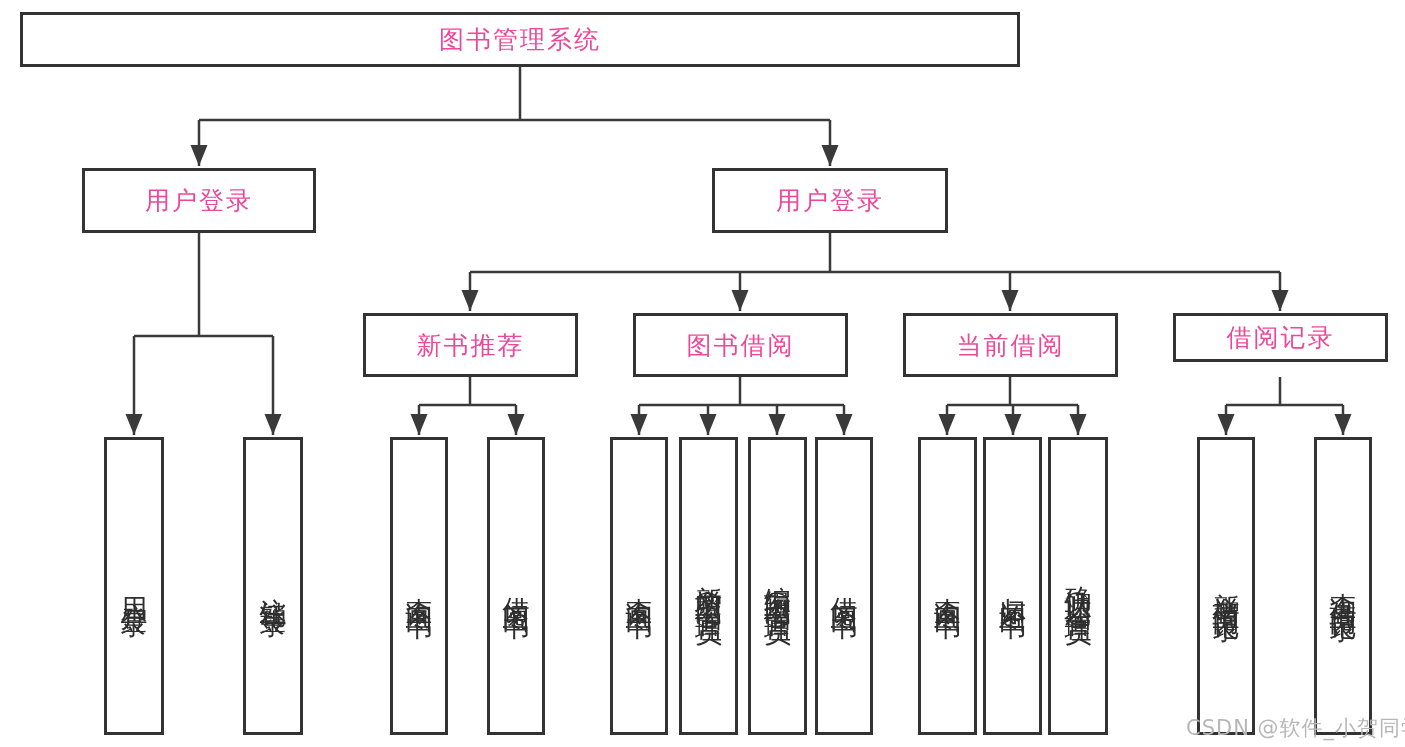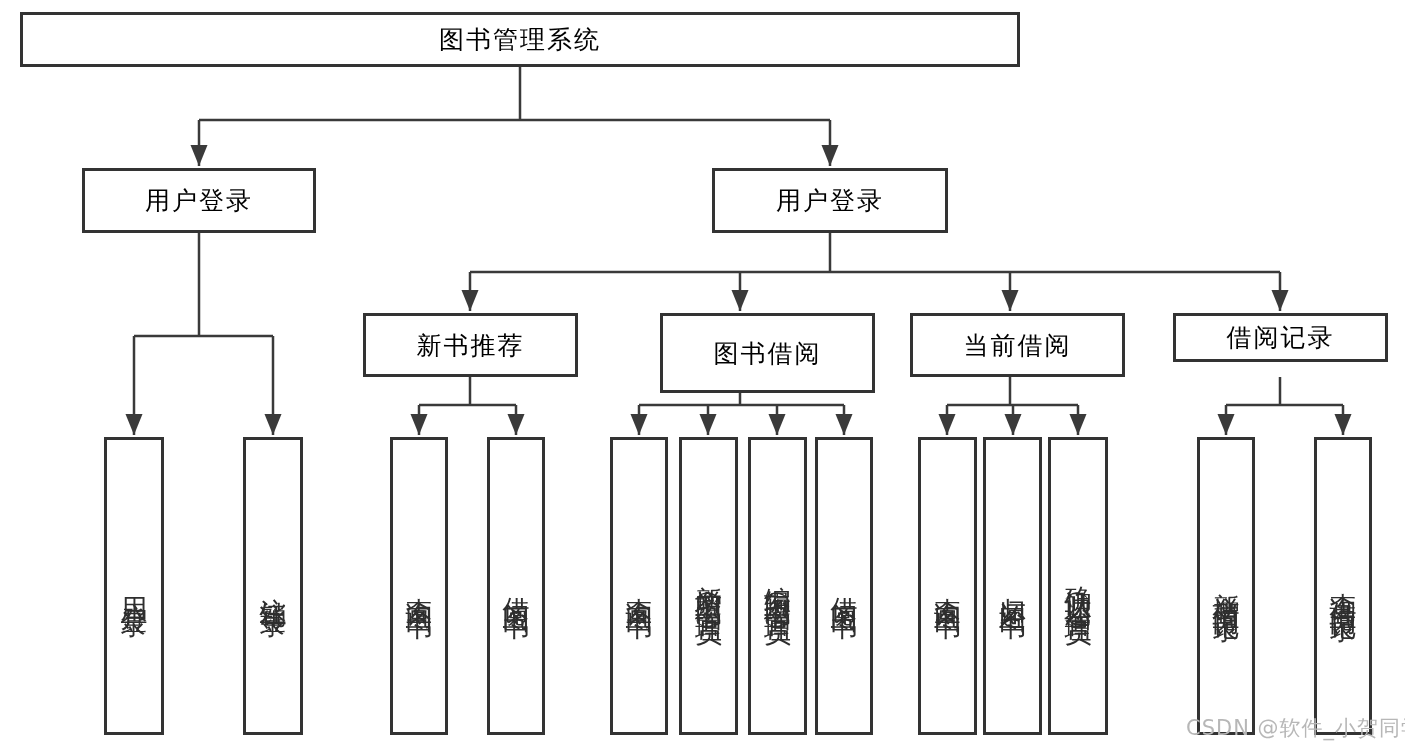--- a/index.html
+++ b/index.html
@@ -29,21 +29,21 @@
   .box {
     position: absolute;
     box-sizing: border-box;
     border: 3px solid #333333;
     background: #ffffff;
     display: flex;
     align-items: center;
     justify-content: center;
     font-size: 25px;
     letter-spacing: 2px;
-    color: #000000;
+    color: #ec4899;
     z-index: 2;
   }
   .vbox {
     position: absolute;
     box-sizing: border-box;
     border: 3px solid #333333;
     background: #ffffff;
     display: flex;
     align-items: center;
     justify-content: center;
@@ -109,22 +109,22 @@
     <path class="w" marker-end="url(#arrow)" d="M1226,405 V435"></path>
     <path class="w" marker-end="url(#arrow)" d="M1343,405 V435"></path>
   </svg>
 
   <div class="box" style="left:20px; top:12px; width:1000px; height:55px;">图书管理系统</div>
 
   <div class="box" style="left:82px; top:168px; width:234px; height:65px;">用户登录</div>
   <div class="box" style="left:712px; top:168px; width:236px; height:65px;">用户登录</div>
 
   <div class="box" style="left:363px; top:313px; width:215px; height:64px;text-align:right;">新书推荐</div>
-  <div class="box" style="left:660px; top:313px; width:215px; height:80px;">图书借阅</div>
-  <div class="box" style="left:903px; top:313px; width:215px; height:64px;margin-left:7px;">当前借阅</div>
+  <div class="box" style="left:633px; top:313px; width:215px; height:64px;">图书借阅</div>
+  <div class="box" style="left:903px; top:313px; width:215px; height:64px;">当前借阅</div>
   <div class="box" style="left:1173px; top:313px; width:215px; height:49px;">借阅记录</div>
 
   <div class="vbox" style="left:104px; top:437px; width:60px; height:298px;">
     <span class="vtext">用户登录</span>
   </div>
   <div class="vbox" style="left:243px; top:437px; width:60px; height:298px;">
     <span class="vtext">注销登录</span>
   </div>
 
   <div class="vbox" style="left:390px; top:437px; width:58px; height:298px;">

